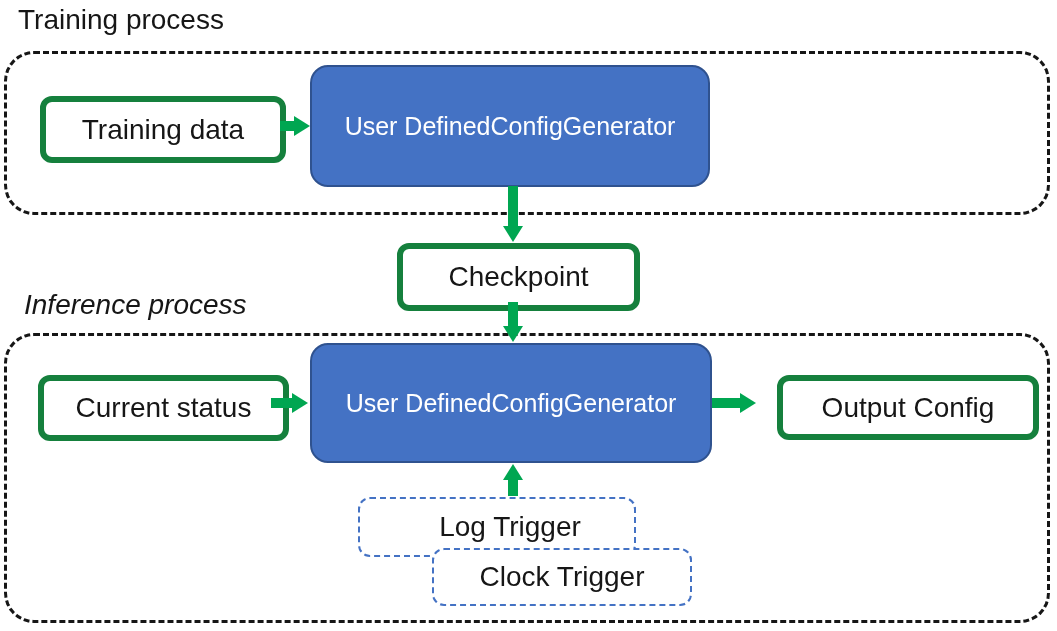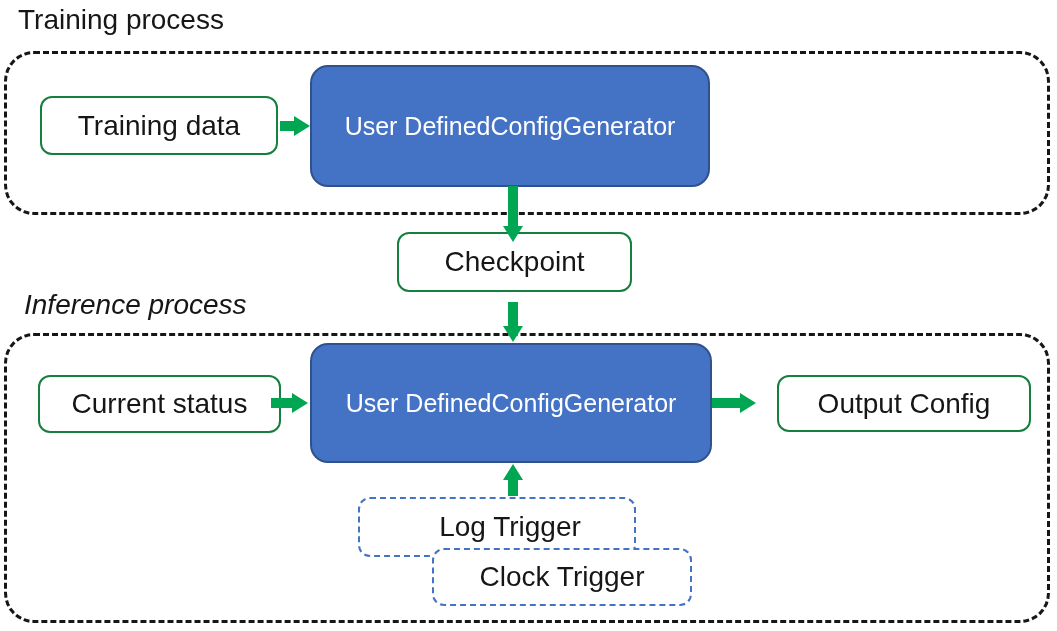--- a/index.html
+++ b/index.html
@@ -21,21 +21,21 @@
   }
   .process-container{
     position:absolute;
     border:3px dashed #161616;
     border-radius:30px;
     background:transparent;
   }
   .io-box{
     position:absolute;
     background:#ffffff;
-    border:2px solid #15803d;
+    border:6px solid #15803d;
     border-radius:12px;
     display:flex;align-items:center;justify-content:center;
     font-size:28px;color:#161616;
     white-space:nowrap;
   }
   .generator-box{
     position:absolute;
     background:#4472C4;
     border:2px solid #2F528F;
     border-radius:18px;
@@ -70,21 +70,21 @@
 
   <div class="process-container" style="left:4px;top:51px;width:1040px;height:158px;"></div>
 
   <div class="io-box" style="left:40px;top:96px;width:234px;height:55px;">Training data</div>
 
   <div class="generator-box" style="left:310px;top:65px;width:396px;height:118px;">
     <span>User Defined</span>
     <span>ConfigGenerator</span>
   </div>
 
-  <div class="io-box" style="left:397px;top:232px;width:231px;height:56px;">Checkpoint</div>
+  <div class="io-box" style="left:397px;top:243px;width:231px;height:56px;">Checkpoint</div>
 
   <div class="section-title" style="left:24px;top:289px;font-style:italic;">Inference process</div>
 
   <div class="process-container" style="left:4px;top:333px;width:1040px;height:284px;"></div>
 
   <div class="io-box" style="left:38px;top:375px;width:239px;height:54px;">Current status</div>
 
   <div class="generator-box" style="left:310px;top:343px;width:398px;height:116px;">
     <span>User Defined</span>
     <span>ConfigGenerator</span>

